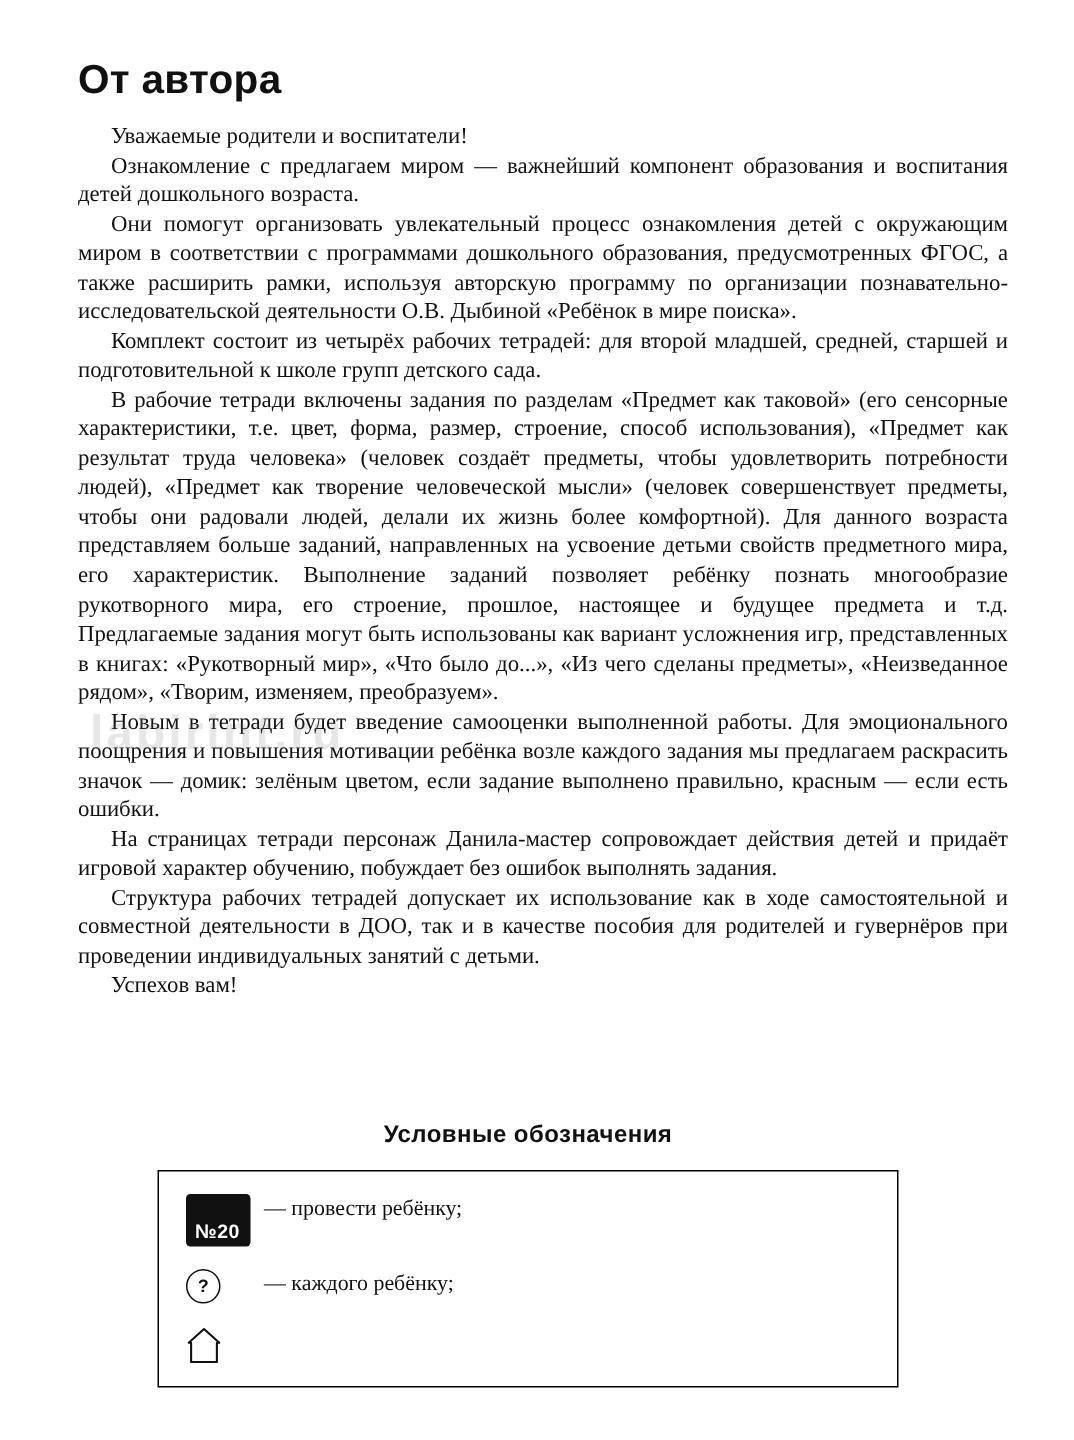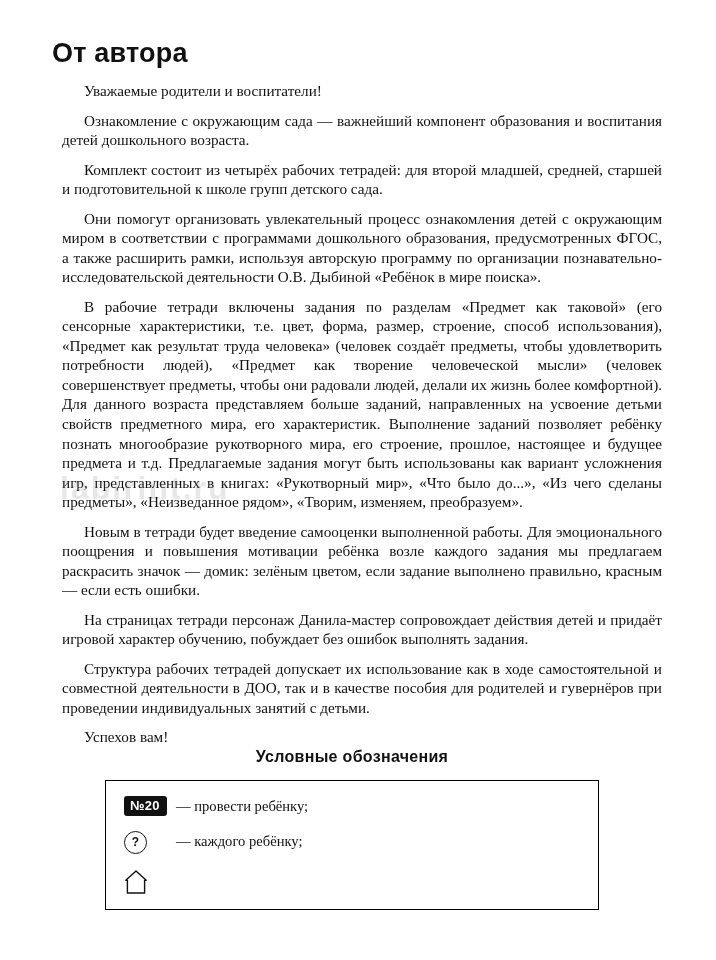--- a/index.html
+++ b/index.html
@@ -32,21 +32,21 @@
   }
   .body-text {
     font-size: 15.2px;
     line-height: 1.285;
     text-align: justify;
     text-justify: inter-word;
     color: #111;
     hyphens: manual;
   }
   .body-text p {
-    margin: 10px;
+    margin: 0;
     text-indent: 22px;
   }
   .watermark {
     position: absolute;
     left: 60px;
     top: 470px;
     width: 620px;
     font-family: "Liberation Sans", sans-serif;
     font-size: 32px;
     font-weight: bold;
@@ -95,21 +95,21 @@
     align-items: flex-start;
     padding-top: 1px;
   }
   .icon-num {
     display: inline-block;
     background: #111;
     color: #fff;
     font-family: "Liberation Sans", sans-serif;
     font-weight: bold;
     font-size: 13px;
-    padding: 3px 7px 3px 6px;
+    padding: 18px 7px 3px 6px;
     border-radius: 3px;
     line-height: 1.05;
     letter-spacing: 0.3px;
   }
   .icon-q {
     display: inline-flex;
     align-items: center;
     justify-content: center;
     width: 21px;
     height: 21px;
@@ -139,23 +139,23 @@
 </style>
 </head>
 <body>
 
 <div class="page">
 
   <h1 class="title">От автора</h1>
 
   <div class="body-text">
     <p>Уважаемые родители и воспитатели!</p>
-    <p>Ознакомление с окружающим сада — важнейший компонент образования и воспитания детей дошкольного возраста.</p>
+    <p>Ознакомление с предлагаем миром — важнейший компонент образования и воспитания детей дошкольного возраста.</p>
+    <p>Они помогут организовать увлекательный процесс ознакомления детей с окружающим миром в соответствии с программами дошкольного образования, предусмотренных ФГОС, а также расширить рамки, используя авторскую программу по организации познавательно-исследовательской деятельности О.В. Дыбиной «Ребёнок в мире поиска».</p>
     <p>Комплект состоит из четырёх рабочих тетрадей: для второй младшей, средней, старшей и подготовительной к школе групп детского сада.</p>
-    <p>Они помогут организовать увлекательный процесс ознакомления детей с окружающим миром в соответствии с программами дошкольного образования, предусмотренных ФГОС, а также расширить рамки, используя авторскую программу по организации познавательно-исследовательской деятельности О.В. Дыбиной «Ребёнок в мире поиска».</p>
     <p>В рабочие тетради включены задания по разделам «Предмет как таковой» (его сенсорные характеристики, т.е. цвет, форма, размер, строение, способ использования), «Предмет как результат труда человека» (человек создаёт предметы, чтобы удовлетворить потребности людей), «Предмет как творение человеческой мысли» (человек совершенствует предметы, чтобы они радовали людей, делали их жизнь более комфортной). Для данного возраста представляем больше заданий, направленных на усвоение детьми свойств предметного мира, его характеристик. Выполнение заданий позволяет ребёнку познать многообразие рукотворного мира, его строение, прошлое, настоящее и будущее предмета и т.д. Предлагаемые задания могут быть использованы как вариант усложнения игр, представленных в книгах: «Рукотворный мир», «Что было до...», «Из чего сделаны предметы», «Неизведанное рядом», «Творим, изменяем, преобразуем».</p>
     <p>Новым в тетради будет введение самооценки выполненной работы. Для эмоционального поощрения и повышения мотивации ребёнка возле каждого задания мы предлагаем раскрасить значок — домик: зелёным цветом, если задание выполнено правильно, красным — если есть ошибки.</p>
     <p>На страницах тетради персонаж Данила-мастер сопровождает действия детей и придаёт игровой характер обучению, побуждает без ошибок выполнять задания.</p>
     <p>Структура рабочих тетрадей допускает их использование как в ходе самостоятельной и совместной деятельности в ДОО, так и в качестве пособия для родителей и гувернёров при проведении индивидуальных занятий с детьми.</p>
     <p>Успехов вам!</p>
   </div>
 
   <div class="watermark">labirint.ru</div>
 
   <div class="legend-wrap">

